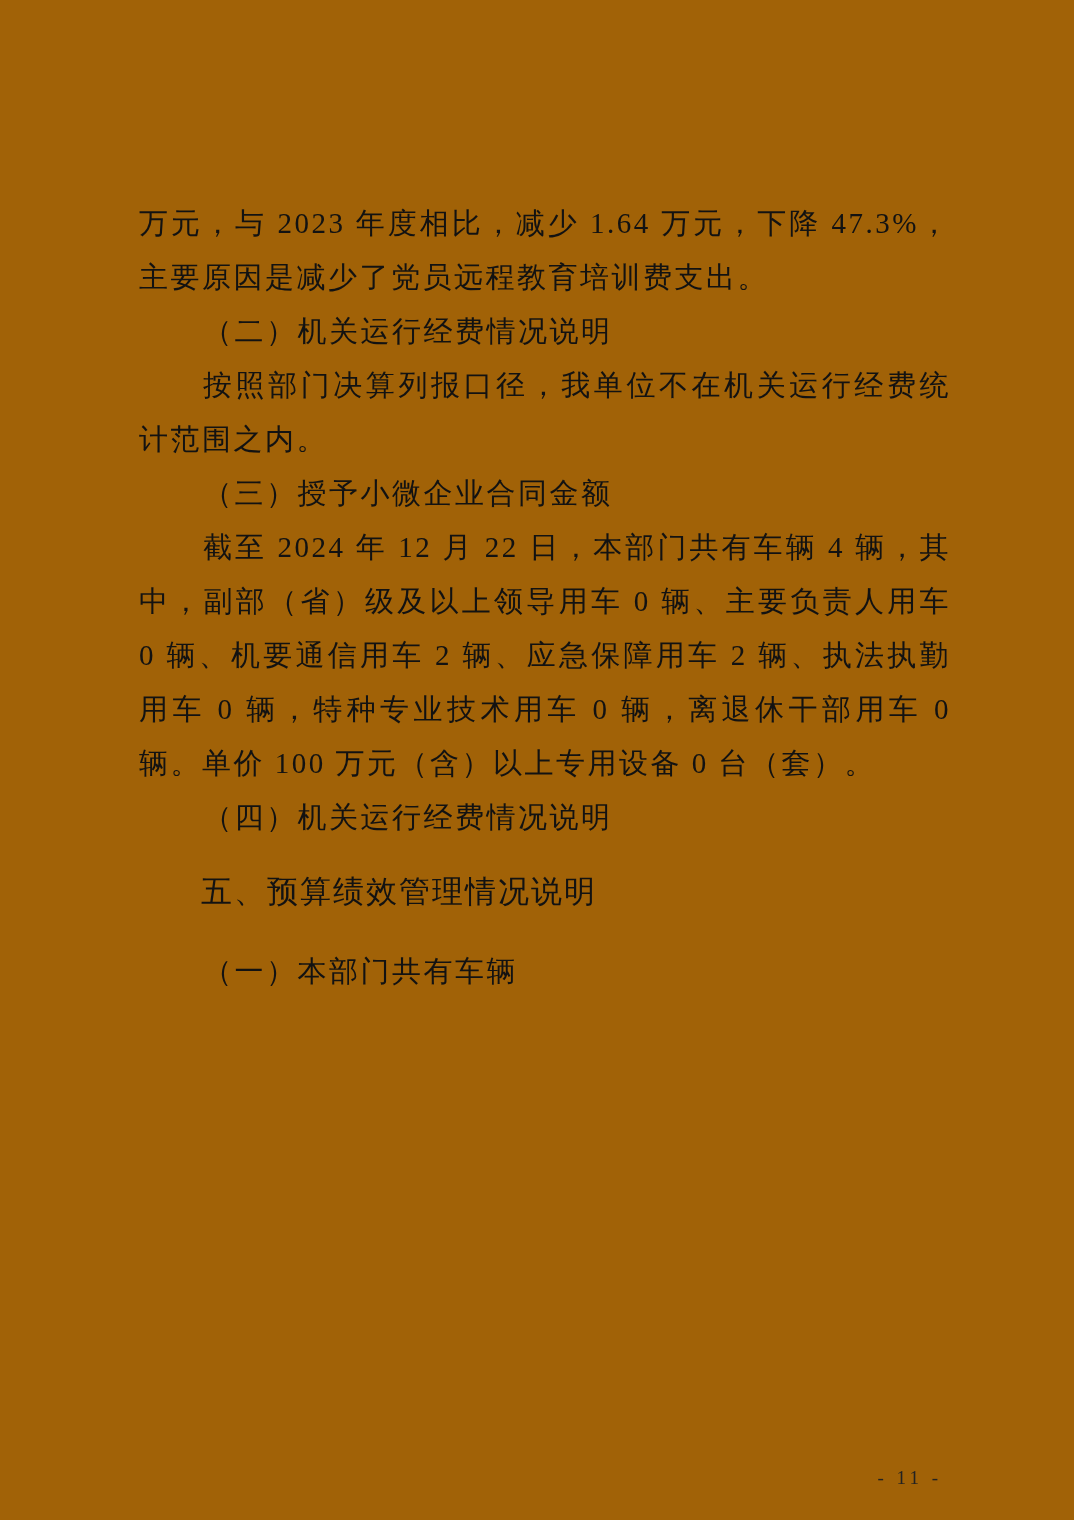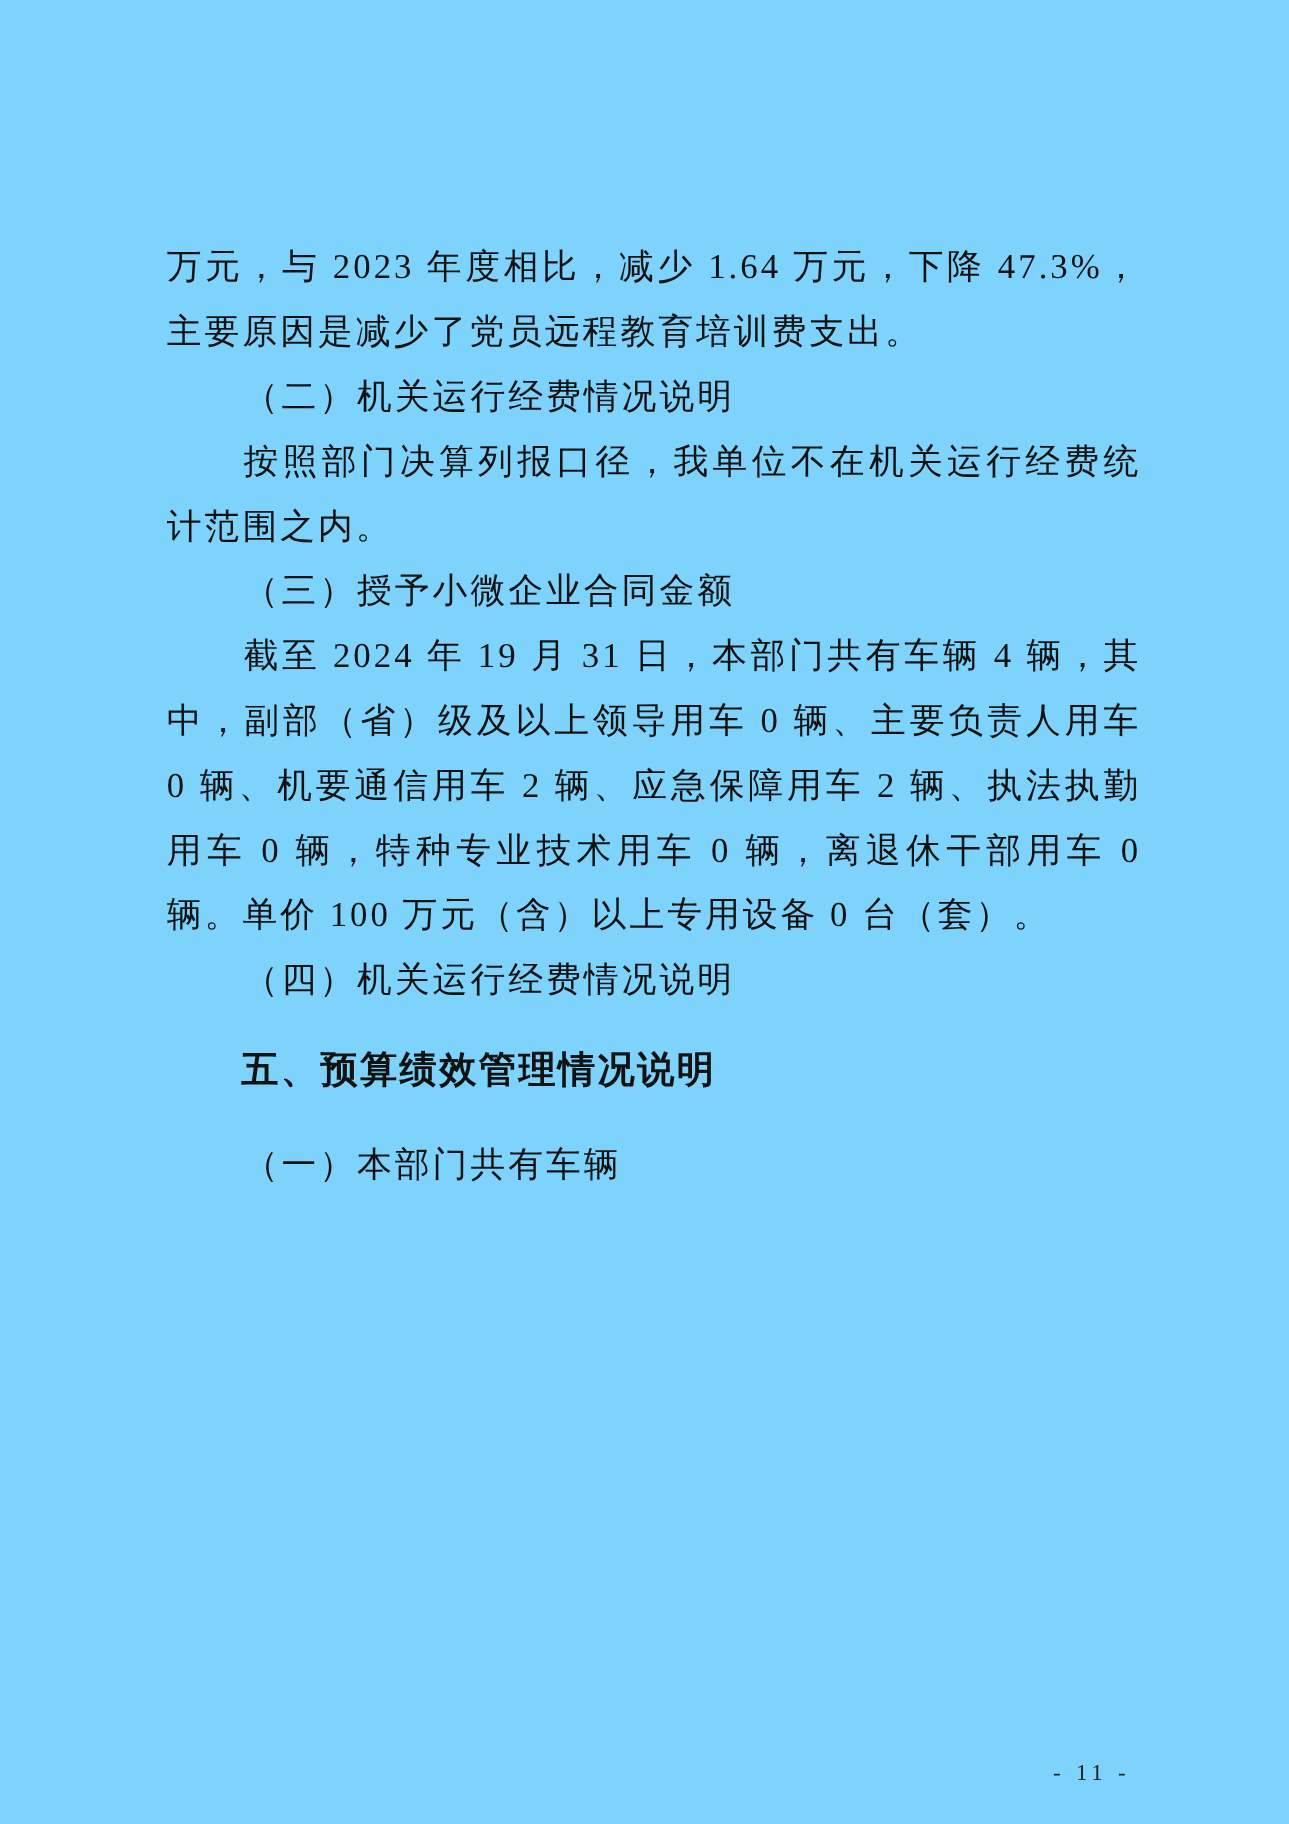--- a/index.html
+++ b/index.html
@@ -4,21 +4,21 @@
 <style>
   html, body {
     margin: 0;
     padding: 0;
     background: #ffffff;
   }
   .page {
     position: relative;
     width: 1074px;
     height: 1520px;
-    background: #7dd3fc;
+    background: #a16207;
     overflow: hidden;
     font-family: "Liberation Serif", "DejaVu Serif", serif;
     color: #121212;
   }
   .content {
     position: absolute;
     left: 139px;
     top: 196px;
     width: 812px;
   }
@@ -40,21 +40,21 @@
     letter-spacing: 2.5px;
     font-weight: normal;
     margin: 0;
     text-indent: 64px;
   }
   .section-heading {
     font-family: "Liberation Sans", "DejaVu Sans", sans-serif;
     font-size: 31px;
     line-height: 54px;
     letter-spacing: 2px;
-    font-weight: bold;
+    font-weight: normal;
     margin: 21px 0 25px 0;
     text-indent: 62px;
   }
   .footer {
     position: absolute;
     top: 1464px;
     right: 132px;
     font-size: 19px;
     line-height: 28px;
     letter-spacing: 4px;
@@ -63,20 +63,20 @@
 </style>
 </head>
 <body>
 
 <div class="page">
   <div class="content">
     <p class="para no-indent">万元，与 2023 年度相比，减少 1.64 万元，下降 47.3%，主要原因是减少了党员远程教育培训费支出。</p>
     <p class="subheading">（二）机关运行经费情况说明</p>
     <p class="para">按照部门决算列报口径，我单位不在机关运行经费统计范围之内。</p>
     <p class="subheading">（三）授予小微企业合同金额</p>
-    <p class="para">截至 2024 年 19 月 31 日，本部门共有车辆 4 辆，其中，副部（省）级及以上领导用车 0 辆、主要负责人用车 0 辆、机要通信用车 2 辆、应急保障用车 2 辆、执法执勤用车 0 辆，特种专业技术用车 0 辆，离退休干部用车 0 辆。单价 100 万元（含）以上专用设备 0 台（套）。</p>
+    <p class="para">截至 2024 年 12 月 22 日，本部门共有车辆 4 辆，其中，副部（省）级及以上领导用车 0 辆、主要负责人用车 0 辆、机要通信用车 2 辆、应急保障用车 2 辆、执法执勤用车 0 辆，特种专业技术用车 0 辆，离退休干部用车 0 辆。单价 100 万元（含）以上专用设备 0 台（套）。</p>
     <p class="subheading">（四）机关运行经费情况说明</p>
     <p class="section-heading">五、预算绩效管理情况说明</p>
     <p class="subheading">（一）本部门共有车辆</p>
   </div>
 
   <div class="footer">- 11 -</div>
 </div>
 
 </body></html>

